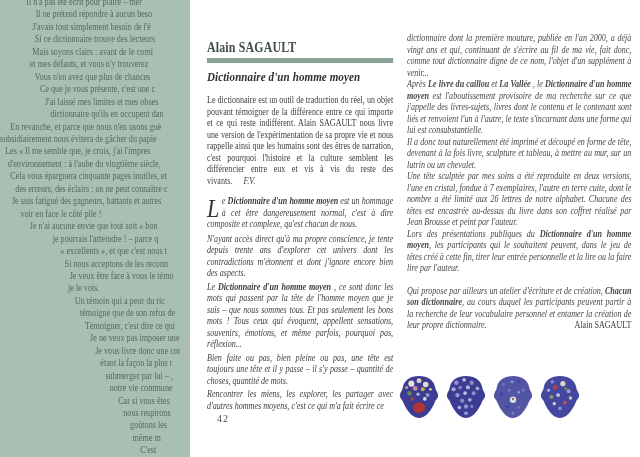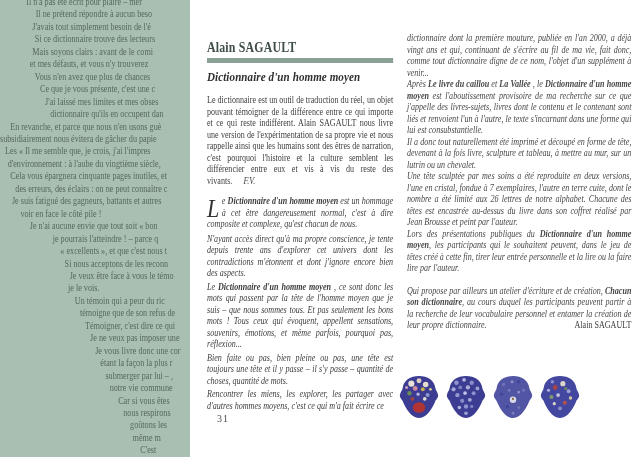--- a/index.html
+++ b/index.html
@@ -112,21 +112,21 @@
       <div class="book-title">Dictionnaire d'un homme moyen</div>
       <p class="mc intro"><span>Le dictionnaire est un outil de traduction du réel, un objet pouvant témoigner de la différence entre ce qui importe et ce qui reste indifférent. Alain SAGAULT nous livre une version de l'expérimentation de sa propre vie et nous rappelle ainsi que les humains sont des êtres de narration, c'est pourquoi l'histoire et la culture semblent les différencier entre eux et vis à vis du reste des vivants.</span><span class="fv">F.V.</span></p>
       <p class="mc lead"><span class="dropcap">L</span><span><span>e </span><span class="seg-b">Dictionnaire d'un homme moyen</span><span> est un hommage à cet être dangereusement normal, c'est à dire composite et complexe, qu'est chacun de nous.</span></span></p>
       <p class="mc mc-follow gap-top"><span>N'ayant accès direct qu'à ma propre conscience, je tente depuis trente ans d'explorer cet univers dont les contradictions m'étonnent et dont j'ignore encore bien des aspects.</span></p>
       <p class="mc mc-follow"><span>Le </span><span class="seg-b">Dictionnaire d'un homme moyen</span><span> , ce sont donc les mots qui passent par la tête de l'homme moyen que je suis – que nous sommes tous. Et pas seulement les bons mots ! Tous ceux qui évoquent, appellent sensations, souvenirs, émotions, et même parfois, pourquoi pas, réflexion...</span></p>
       <p class="mc mc-follow"><span>Bien faite ou pas, bien pleine ou pas, une tête est toujours une tête et il y passe – il s'y passe – quantité de choses, quantité de mots.</span></p>
       <p class="mc mc-follow"><span>Rencontrer les miens, les explorer, les partager avec d'autres hommes moyens, c'est ce qui m'a fait écrire ce</span></p>
     </div>
   </div>
 
-  <div class="page-number">31</div>
+  <div class="page-number">42</div>
 
   <div class="right-col">
     <div class="condense-r">
       <p class="rc"><span>dictionnaire dont la première mouture, publiée en l'an 2000, a déjà vingt ans et qui, continuant de s'écrire au fil de ma vie, fait donc, comme tout dictionnaire digne de ce nom, l'objet d'un supplément à venir...</span></p>
       <p class="rc"><span>Après </span><span class="seg-b">Le livre du caillou</span><span> et </span><span class="seg-b">La Vallée</span><span> , le </span><span class="seg-b">Dictionnaire d'un homme moyen</span><span> est l'aboutissement provisoire de ma recherche sur ce que j'appelle des livres-sujets, livres dont le contenu et le contenant sont liés et renvoient l'un à l'autre, le texte s'incarnant dans une forme qui lui est consubstantielle.</span></p>
       <p class="rc"><span>Il a donc tout naturellement été imprimé et découpé en forme de tête, devenant à la fois livre, sculpture et tableau, à mettre au mur, sur un lutrin ou un chevalet.</span></p>
       <p class="rc"><span>Une tête sculptée par mes soins a été reproduite en deux versions, l'une en cristal, fondue à 7 exemplaires, l'autre en terre cuite, dont le nombre a été limité aux 26 lettres de notre alphabet. Chacune des têtes est encastrée au-dessus du livre dans son coffret réalisé par Jean Brousse et peint par l'auteur.</span></p>
       <p class="rc"><span>Lors des présentations publiques du </span><span class="seg-b">Dictionnaire d'un homme moyen</span><span>, les participants qui le souhaitent peuvent, dans le jeu de têtes créé à cette fin, tirer leur entrée personnelle et la lire ou la faire lire par l'auteur.</span></p>
       <p class="rc closing"><span>Qui propose par ailleurs un atelier d'écriture et de création, </span><span class="seg-b">Chacun son dictionnaire</span><span>, au cours duquel les participants peuvent partir à la recherche de leur vocabulaire personnel et entamer la création de leur propre dictionnaire.</span></p>
       <div class="signature">Alain SAGAULT</div>

